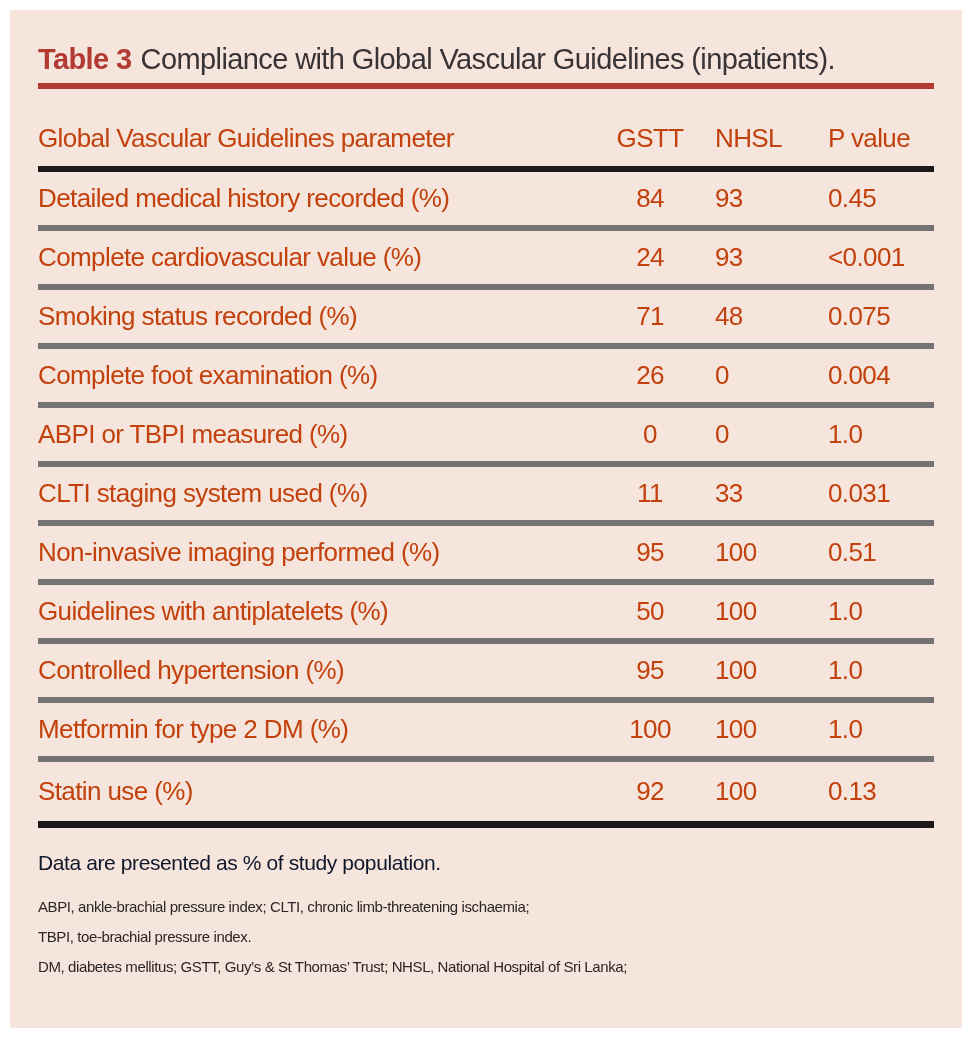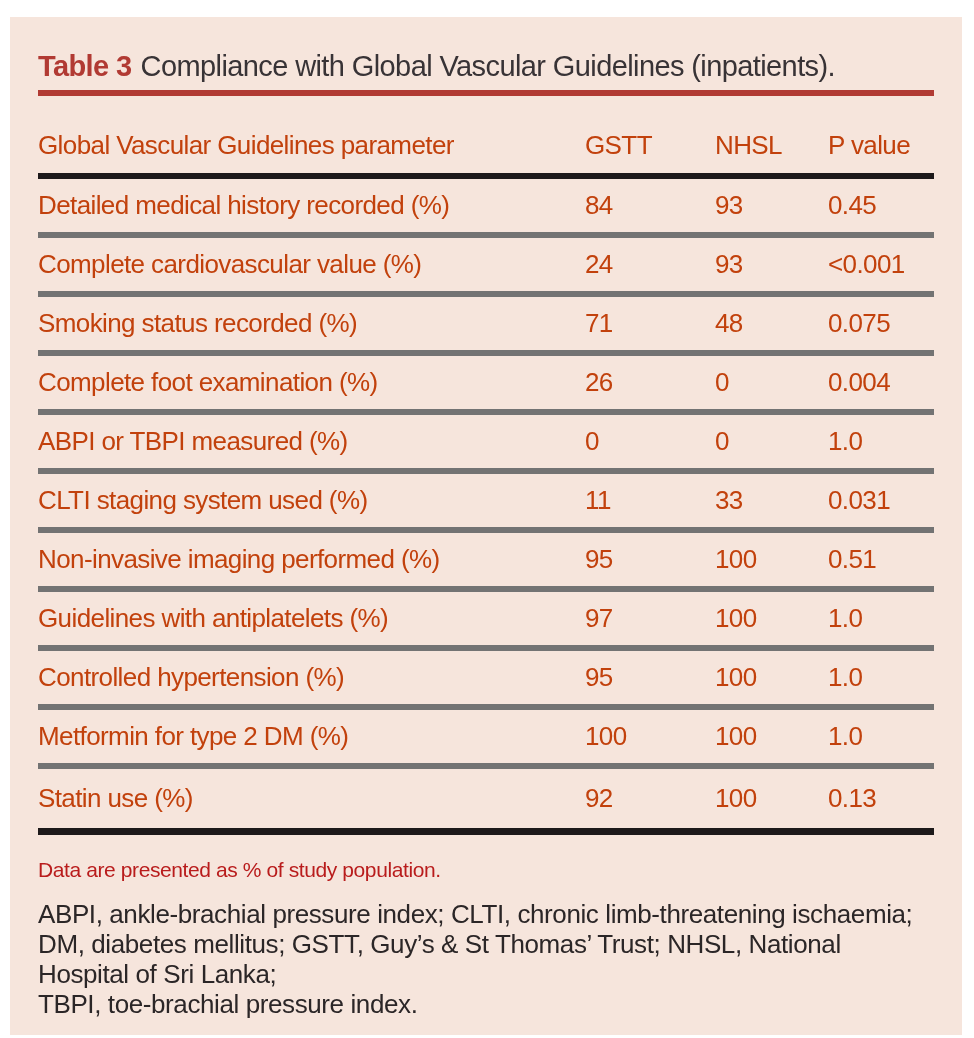--- a/index.html
+++ b/index.html
@@ -8,21 +8,21 @@
     position: relative;
     width: 974px;
     height: 1038px;
     background: #ffffff;
     font-family: "Liberation Sans", "DejaVu Sans", sans-serif;
     overflow: hidden;
   }
   .panel {
     position: absolute;
     left: 10px;
-    top: 17px;
+    top: 10px;
     width: 952px;
     height: 1018px;
     background: #f6e5dc;
   }
   .content {
     margin: 0 28px;
   }
   
   .title {
     margin-top: 32px;
@@ -58,34 +58,34 @@
   .thick-rule-bottom { height: 7px; background: #1d191a; }
   .tbl-row {
     display: flex;
     align-items: center;
     height: 59px;
     font-size: 26px;
     letter-spacing: -0.6px;
   }
   .tbl-row.sep { border-bottom: 6px solid #737373; }
   .col-param { flex: 0 0 547px; }
-  .col-gstt  { flex: 0 0 130px; }
+  .col-gstt  { flex: 0 0 130px; text-align: center; }
   .col-nhsl  { flex: 0 0 113px; }
   .col-p     { flex: 1 1 auto; }
   
   .footnote-data {
     margin-top: 22px;
     font-size: 21px;
     line-height: 26px;
     letter-spacing: -0.4px;
-    color: #b91c1c;
+    color: #0f172a;
   }
   .footnote-abbrev {
     margin-top: 16px;
-    font-size: 26px;
+    font-size: 15px;
     line-height: 30px;
     letter-spacing: -0.4px;
     color: #2b2627;
   }
 </style>
 </head>
 <body>
 
 <div class="page">
   <div class="panel">
@@ -143,21 +143,21 @@
           <div class="col-p">0.031</div>
         </div>
         <div class="tbl-row sep">
           <div class="col-param">Non-invasive imaging performed (%)</div>
           <div class="col-gstt">95</div>
           <div class="col-nhsl">100</div>
           <div class="col-p">0.51</div>
         </div>
         <div class="tbl-row sep">
           <div class="col-param">Guidelines with antiplatelets (%)</div>
-          <div class="col-gstt">97</div>
+          <div class="col-gstt">50</div>
           <div class="col-nhsl">100</div>
           <div class="col-p">1.0</div>
         </div>
         <div class="tbl-row sep">
           <div class="col-param">Controlled hypertension (%)</div>
           <div class="col-gstt">95</div>
           <div class="col-nhsl">100</div>
           <div class="col-p">1.0</div>
         </div>
         <div class="tbl-row sep">
@@ -173,19 +173,19 @@
           <div class="col-p">0.13</div>
         </div>
 
         <div class="thick-rule-bottom"></div>
       </div>
 
       <div class="footnote-data">Data are presented as % of study population.</div>
 
       <div class="footnote-abbrev">
         <div>ABPI, ankle-brachial pressure index; CLTI, chronic limb-threatening ischaemia;</div>
+        <div>TBPI, toe-brachial pressure index.</div>
         <div>DM, diabetes mellitus; GSTT, Guy’s &amp; St Thomas’ Trust; NHSL, National Hospital of Sri Lanka;</div>
-        <div>TBPI, toe-brachial pressure index.</div>
       </div>
 
     </div>
   </div>
 </div>
 
 </body></html>

